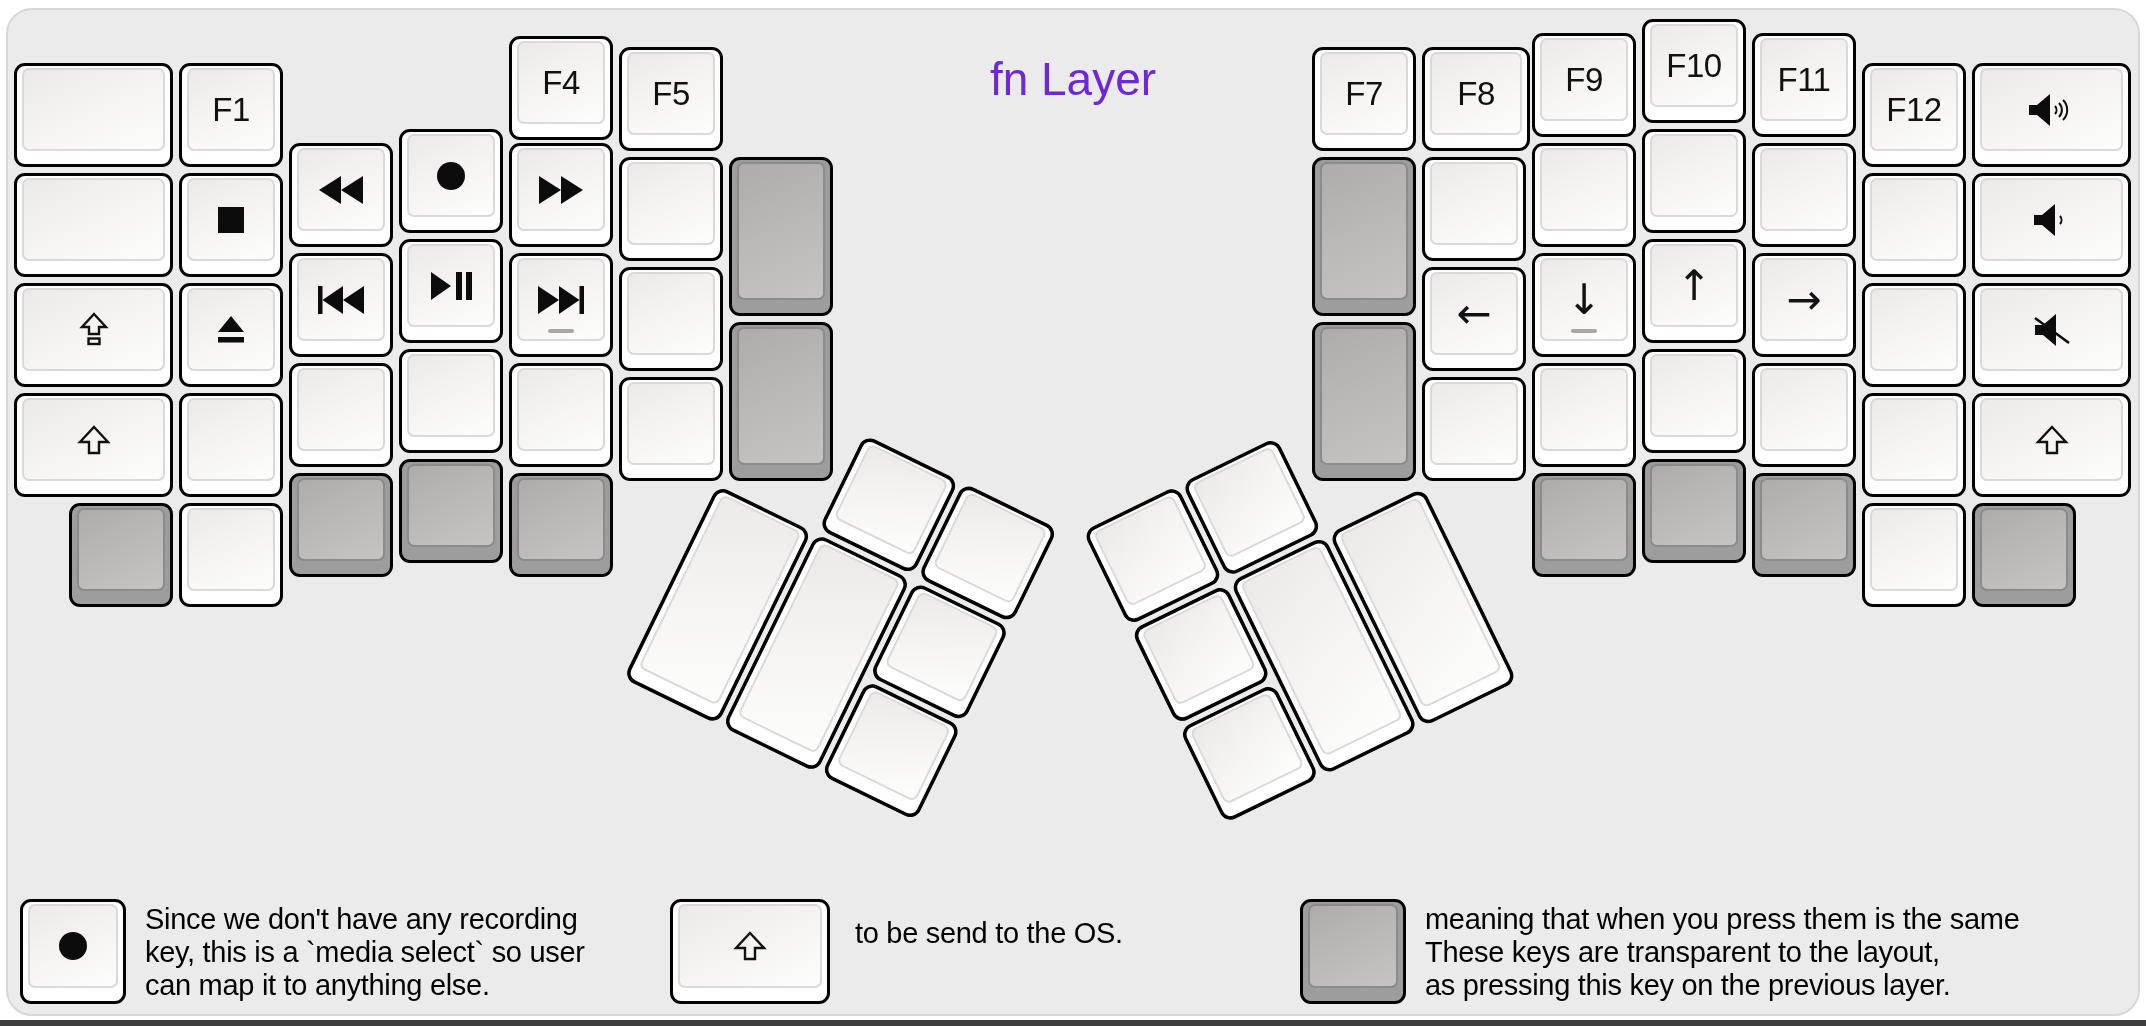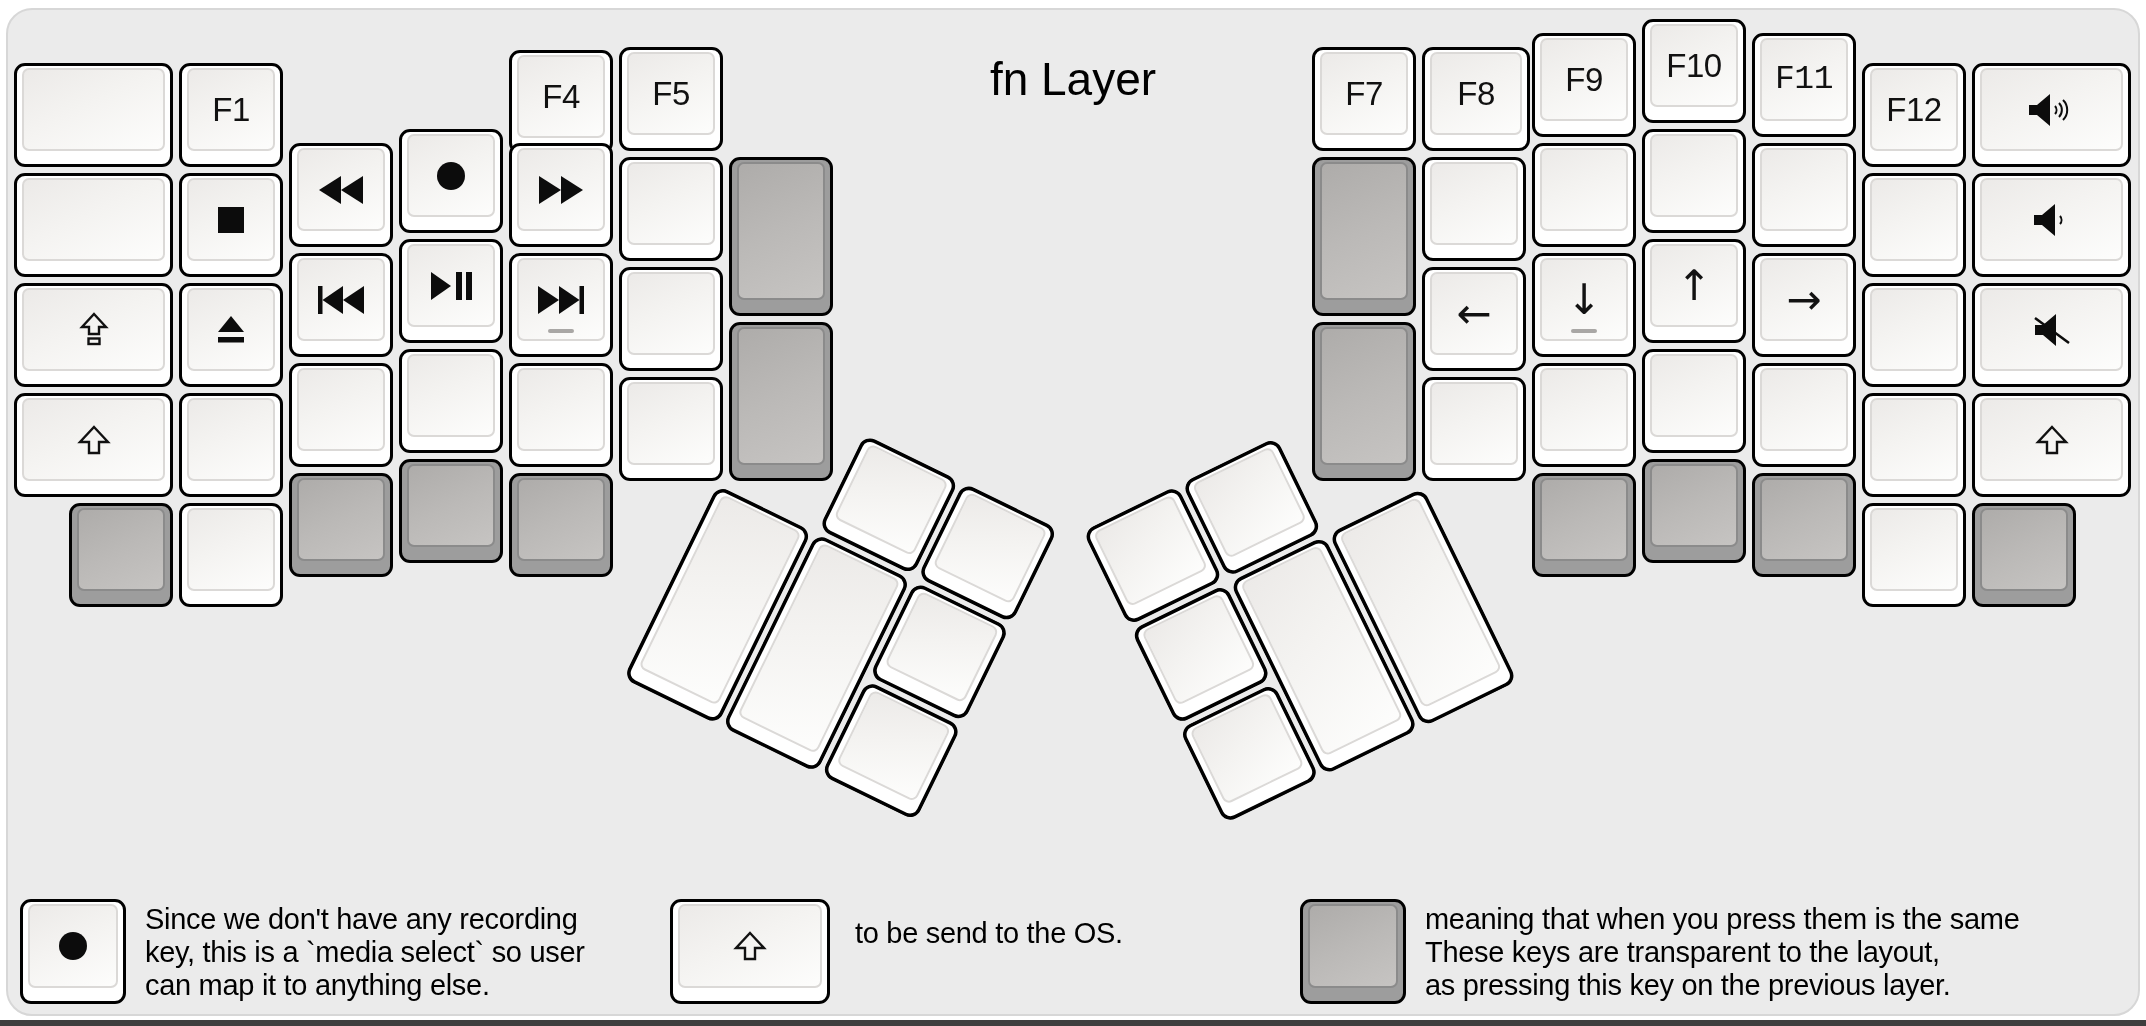--- a/index.html
+++ b/index.html
@@ -1,21 +1,21 @@
 <!DOCTYPE html>
 <html><head>
 <meta charset="utf-8">
 <style>
   html,body{margin:0;padding:0;width:2146px;height:1026px;background:#fff;overflow:hidden;}
   .stage{position:absolute;inset:0;font-family:"Liberation Sans",sans-serif;}
   .panel{position:absolute;left:6px;top:8px;width:2134px;height:1008px;background:#ebebeb;
          border:2px solid #d7d7d7;border-radius:26px;box-sizing:border-box;}
   .bottom-bar{position:absolute;left:0;top:1020px;width:2146px;height:6px;background:#3e3e3e;}
   .title{position:absolute;left:973px;top:52px;width:200px;text-align:center;
-         font-size:46px;color:#000000;}
+         font-size:46px;color:#6d28d9;}
   #board,.legend{position:absolute;inset:0;}
   .key{position:absolute;background:#fff;border:3px solid #000;border-radius:11px;box-sizing:border-box;}
   .key.gray{background:#9d9d9d;}
   .cap{position:absolute;left:5px;right:5px;top:2px;bottom:13px;border:2px solid #dbd9d7;border-radius:7px;
        background:linear-gradient(155deg,#eceae8 0%,#f4f3f1 45%,#fdfdfc 100%);
        display:flex;align-items:center;justify-content:center;}
   .key.gray .cap{border-color:#8b8b8b;background:linear-gradient(155deg,#aeacaa 0%,#bbb9b7 50%,#c6c4c2 100%);}
   .klabel{font-size:33px;color:#111;letter-spacing:-0.5px;}
   .kicon{display:flex;align-items:center;justify-content:center;}
   .kicon svg{display:block;}
@@ -135,21 +135,21 @@
             </svg>
           </span>
         </div>
       </div>
       <div class="key" style="left: 399px; top: 349px; width: 104px; height: 104px;">
         <div class="cap"></div>
       </div>
       <div class="key gray" style="left: 399px; top: 459px; width: 104px; height: 104px;">
         <div class="cap"></div>
       </div>
-      <div class="key" style="left: 509px; top: 50px; width: 104px; height: 104px;">
+      <div class="key" style="left: 509px; top: 36px; width: 104px; height: 104px;">
         <div class="cap">
           <span class="klabel">F4</span>
         </div>
       </div>
       <div class="key" style="left: 509px; top: 143px; width: 104px; height: 104px;">
         <div class="cap">
           <span class="kicon">
             <svg width="46" height="30" viewBox="0 0 46 30">
               <polygon points="1,1 1,29 23,15" fill="#0c0c0c"></polygon>
               <polygon points="23,1 23,29 45,15" fill="#0c0c0c"></polygon>
@@ -260,21 +260,21 @@
             <span class="arrow">↑</span>
           </span>
         </div>
       </div>
       <div class="key" style="left: 1642px; top: 349px; width: 104px; height: 104px;">
         <div class="cap"></div>
       </div>
       <div class="key gray" style="left: 1642px; top: 459px; width: 104px; height: 104px;">
         <div class="cap"></div>
       </div>
-      <div class="key" style="left: 1752px; top: 33px; width: 104px; height: 104px; font-family: Liberation Mono, monospace;">
+      <div class="key" style="left: 1752px; top: 33px; width: 104px; height: 104px;">
         <div class="cap">
           <span class="klabel">F11</span>
         </div>
       </div>
       <div class="key" style="left: 1752px; top: 143px; width: 104px; height: 104px;">
         <div class="cap"></div>
       </div>
       <div class="key" style="left: 1752px; top: 253px; width: 104px; height: 104px;">
         <div class="cap">
           <span class="kicon">

